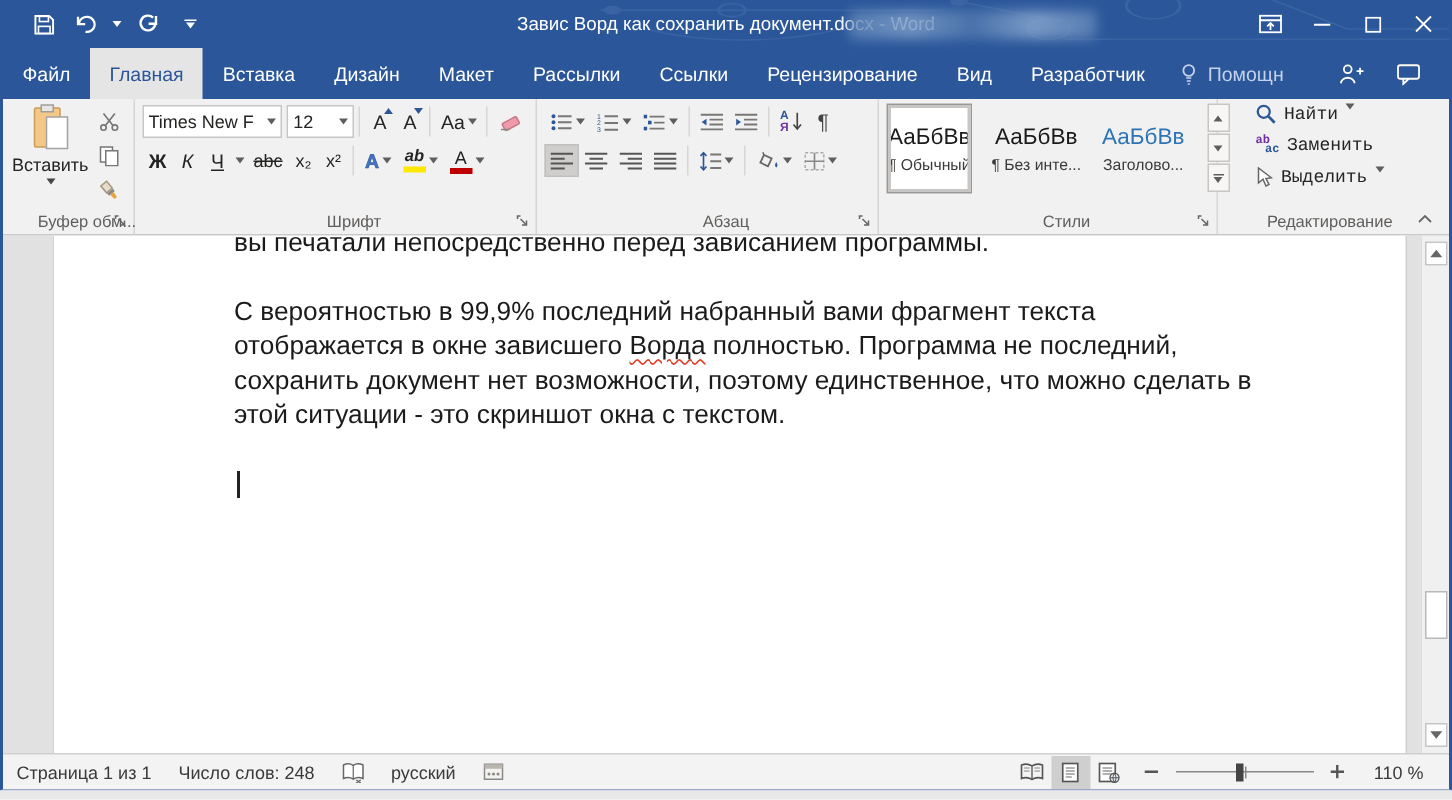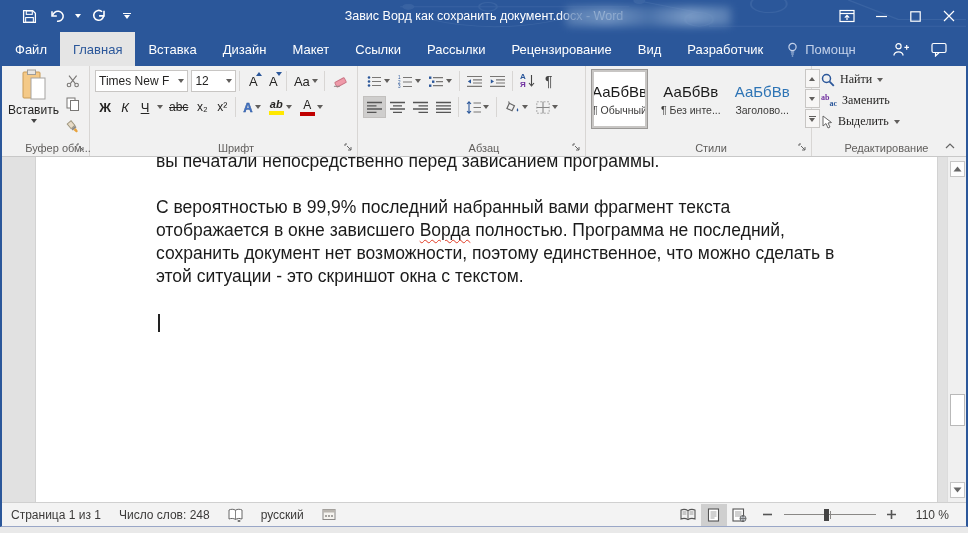--- a/index.html
+++ b/index.html
@@ -73,21 +73,21 @@
   .style-card { width:64px; height:60px; display:flex; flex-direction:column; align-items:center; justify-content:center; gap:4px; border:1px solid transparent; background:transparent; cursor:pointer; }
   .style-card.selected { background:#fff; border:1px solid #9a9896; outline:2px solid #c8c6c4; outline-offset:-3px; }
   .style-sample { font-size:15px; color:#1b1b1b; white-space:nowrap; }
   .style-sample.heading { color:#2e74b5; }
   .style-name { font-size:10.5px; color:#3b3a39; white-space:nowrap; }
   .style-scroll { display:flex; flex-direction:column; gap:1px; margin-left:2px; }
   .style-scroll button { width:15px; height:19px; border:1px solid #c8c6c4; background:#f7f6f5; display:flex; flex-direction:column; align-items:center; justify-content:center; color:#605e5c; cursor:pointer; gap:1px; padding:0; }
   .style-scroll .bar { width:7px; height:1px; background:#605e5c; }
 
   
-  .edit-row { display:flex; align-items:center; gap:5px; height:21px; font-size:12px; color:#252423; cursor:pointer; background:transparent; border:none; padding:0 4px; font-family:Liberation Serif, serif; }
+  .edit-row { display:flex; gap:5px; height:21px; font-size:12px; color:#252423; cursor:pointer; background:transparent; border:none; padding:0 4px; font-family:Liberation Mono, monospace;margin-left:16px; }
   .replace-icon { position:relative; width:16px; height:14px; font-size:8px; font-weight:bold; line-height:1; }
   .replace-icon .t { position:absolute; top:0; left:0; color:#7030a0; }
   .replace-icon .b { position:absolute; bottom:0; right:0; color:#2b579a; }
 
   .ribbon-collapse { position:absolute; right:6px; bottom:2px; width:20px; height:16px; border:none; background:transparent; cursor:pointer; display:flex; align-items:center; justify-content:center; }
 
   
   .doc-area { position:relative; flex:1; background:#e1e1e1; overflow:hidden; display:flex; }
   .page { position:absolute; left:33px; top:0; bottom:0; width:903px; background:#fff; border-left:1px solid #d2d2d2; border-right:1px solid #d2d2d2; overflow:hidden; }
   .doc-text { margin:-7px 82px 0 120px; font-size:17.5px; line-height:23px; color:#1b1b1b; }
@@ -197,22 +197,22 @@
       </button>
     </div>
   </div>
 
   <div class="tabrow">
     <div class="tab">Файл</div>
     <div class="tab active">Главная</div>
     <div class="tab">Вставка</div>
     <div class="tab">Дизайн</div>
     <div class="tab">Макет</div>
+    <div class="tab">Рассылки</div>
     <div class="tab">Ссылки</div>
-    <div class="tab">Рассылки</div>
     <div class="tab">Рецензирование</div>
     <div class="tab">Вид</div>
     <div class="tab">Разработчик</div>
     <div class="tellme">
       <svg width="13" height="15" viewBox="0 0 13 15">
         <circle cx="6.5" cy="5" r="3.6" fill="none" stroke="#c3d1ea" stroke-width="1.2"></circle>
         <path d="M4.8,10 H8.2 M5.2,12 H7.8 M5.8,14 H7.2" stroke="#c3d1ea" stroke-width="1.1" fill="none"></path>
       </svg>
       <span>Помощн</span>
     </div>

